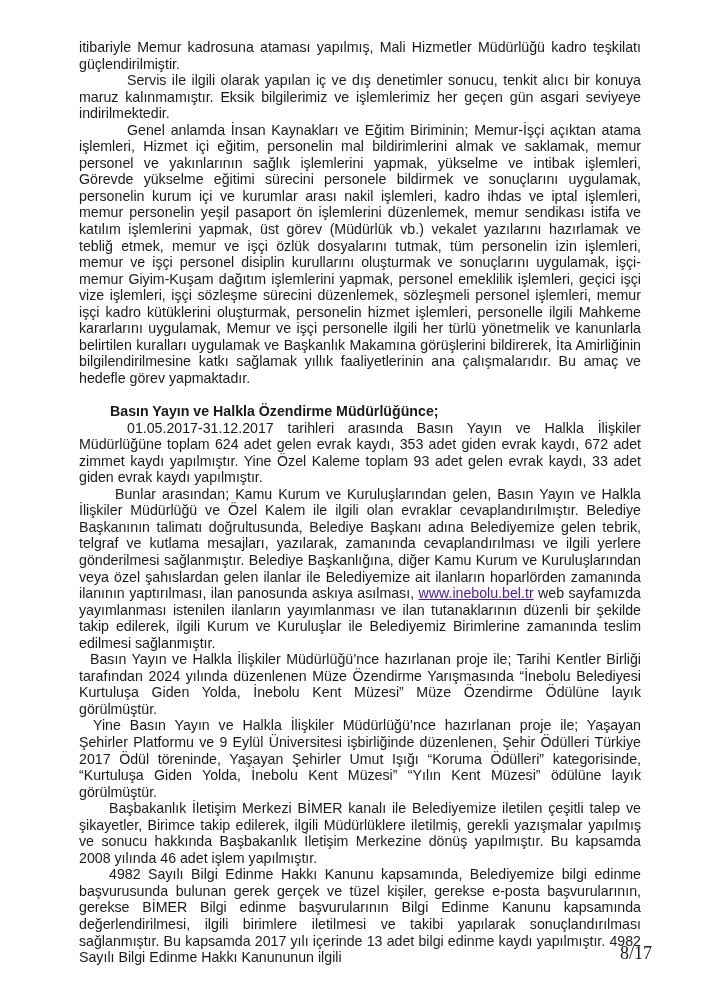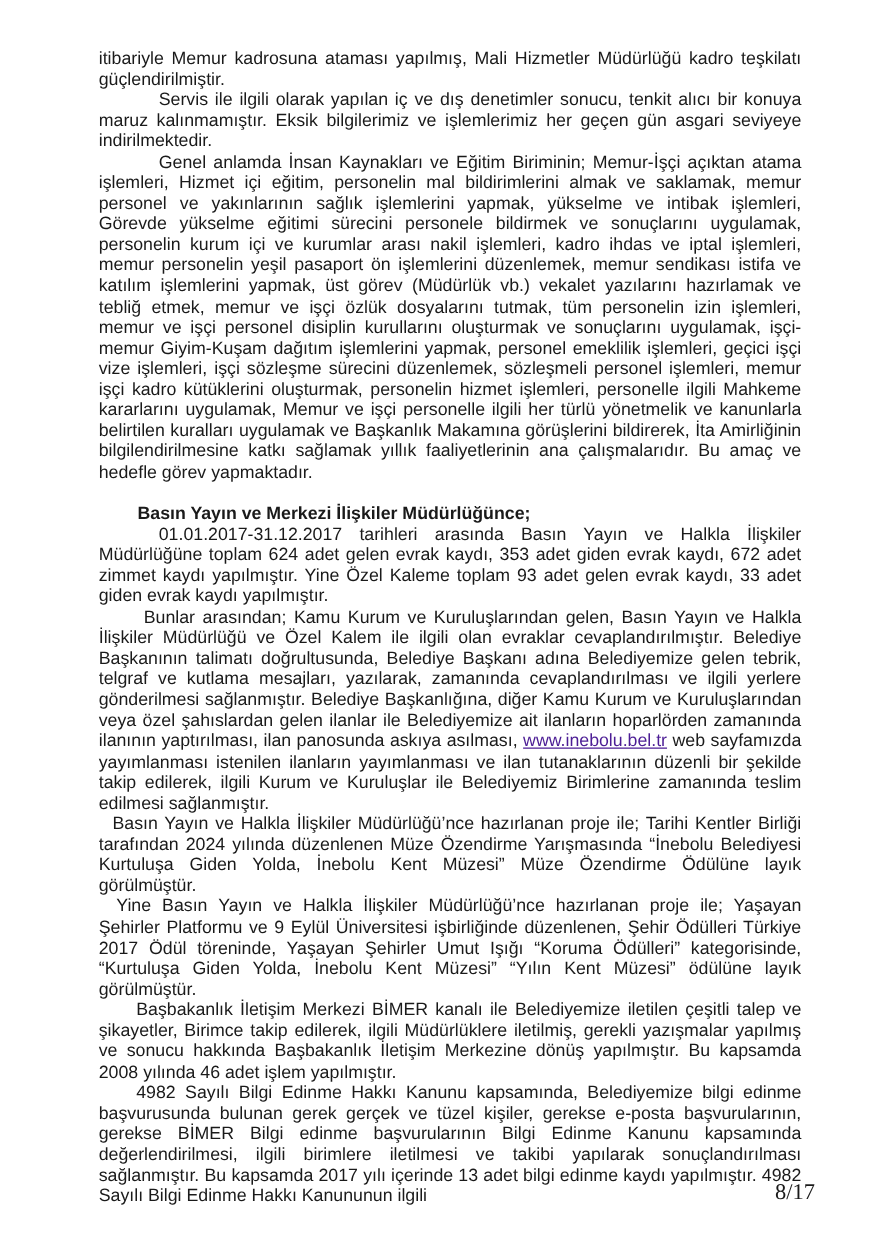--- a/index.html
+++ b/index.html
@@ -24,22 +24,22 @@
   }
 </style>
 </head>
 <body>
 
 <div class="page">
   <p>itibariyle Memur kadrosuna ataması yapılmış, Mali Hizmetler Müdürlüğü kadro teşkilatı güçlendirilmiştir.</p>
   <p class="i48">Servis ile ilgili olarak yapılan iç ve dış denetimler sonucu, tenkit alıcı bir konuya maruz kalınmamıştır. Eksik bilgilerimiz ve işlemlerimiz her geçen gün asgari seviyeye indirilmektedir.</p>
   <p class="i48">Genel anlamda İnsan Kaynakları ve Eğitim Biriminin; Memur-İşçi açıktan atama işlemleri, Hizmet içi eğitim, personelin mal bildirimlerini almak ve saklamak, memur personel ve yakınlarının sağlık işlemlerini yapmak, yükselme ve intibak işlemleri, Görevde yükselme eğitimi sürecini personele bildirmek ve sonuçlarını uygulamak, personelin kurum içi ve kurumlar arası nakil işlemleri, kadro ihdas ve iptal işlemleri, memur personelin yeşil pasaport ön işlemlerini düzenlemek, memur sendikası istifa ve katılım işlemlerini yapmak, üst görev (Müdürlük vb.) vekalet yazılarını hazırlamak ve tebliğ etmek, memur ve işçi özlük dosyalarını tutmak, tüm personelin izin işlemleri, memur ve işçi personel disiplin kurullarını oluşturmak ve sonuçlarını uygulamak, işçi-memur Giyim-Kuşam dağıtım işlemlerini yapmak, personel emeklilik işlemleri, geçici işçi vize işlemleri, işçi sözleşme sürecini düzenlemek, sözleşmeli personel işlemleri, memur işçi kadro kütüklerini oluşturmak, personelin hizmet işlemleri, personelle ilgili Mahkeme kararlarını uygulamak, Memur ve işçi personelle ilgili her türlü yönetmelik ve kanunlarla belirtilen kuralları uygulamak ve Başkanlık Makamına görüşlerini bildirerek, İta Amirliğinin bilgilendirilmesine katkı sağlamak yıllık faaliyetlerinin ana çalışmalarıdır. Bu amaç ve hedefle görev yapmaktadır.</p>
   <div class="gap"></div>
-  <p class="heading">Basın Yayın ve Merkezi İlişkiler Müdürlüğünce;</p>
-  <p class="i48">01.01.2017-31.12.2017 tarihleri arasında Basın Yayın ve Halkla İlişkiler Müdürlüğüne toplam 624 adet gelen evrak kaydı, 353 adet giden evrak kaydı,  672 adet zimmet kaydı yapılmıştır. Yine Özel Kaleme toplam 93 adet gelen evrak kaydı, 33 adet giden evrak kaydı yapılmıştır.</p>
+  <p class="heading">Basın Yayın ve Halkla Özendirme Müdürlüğünce;</p>
+  <p class="i48">01.05.2017-31.12.2017 tarihleri arasında Basın Yayın ve Halkla İlişkiler Müdürlüğüne toplam 624 adet gelen evrak kaydı, 353 adet giden evrak kaydı,  672 adet zimmet kaydı yapılmıştır. Yine Özel Kaleme toplam 93 adet gelen evrak kaydı, 33 adet giden evrak kaydı yapılmıştır.</p>
   <p class="i36"><span>Bunlar arasından; Kamu Kurum ve Kuruluşlarından gelen, Basın Yayın ve Halkla İlişkiler Müdürlüğü ve Özel Kalem ile ilgili olan evraklar cevaplandırılmıştır. Belediye Başkanının talimatı doğrultusunda, Belediye Başkanı adına Belediyemize gelen tebrik, telgraf ve kutlama mesajları, yazılarak, zamanında cevaplandırılması ve ilgili yerlere gönderilmesi sağlanmıştır. Belediye Başkanlığına, diğer Kamu Kurum ve Kuruluşlarından veya özel şahıslardan gelen ilanlar ile Belediyemize ait ilanların hoparlörden zamanında ilanının yaptırılması, ilan panosunda askıya asılması,  </span><a class="link" href="#">www.inebolu.bel.tr</a><span> web sayfamızda yayımlanması istenilen ilanların yayımlanması ve ilan tutanaklarının düzenli bir şekilde takip edilerek, ilgili Kurum ve Kuruluşlar ile Belediyemiz Birimlerine zamanında teslim edilmesi sağlanmıştır.</span></p>
   <p class="i11">Basın Yayın ve Halkla İlişkiler Müdürlüğü’nce hazırlanan proje ile; Tarihi Kentler Birliği tarafından 2024 yılında düzenlenen Müze Özendirme Yarışmasında “İnebolu Belediyesi Kurtuluşa Giden Yolda, İnebolu Kent Müzesi” Müze Özendirme Ödülüne layık görülmüştür.</p>
   <p class="i14">Yine Basın Yayın ve Halkla İlişkiler Müdürlüğü’nce hazırlanan proje ile; Yaşayan Şehirler Platformu ve 9 Eylül Üniversitesi işbirliğinde düzenlenen, Şehir Ödülleri Türkiye 2017 Ödül töreninde, Yaşayan Şehirler Umut Işığı “Koruma Ödülleri” kategorisinde, “Kurtuluşa Giden Yolda, İnebolu Kent Müzesi”  “Yılın Kent Müzesi” ödülüne layık görülmüştür.</p>
   <p class="i30">Başbakanlık İletişim Merkezi BİMER kanalı ile Belediyemize iletilen çeşitli talep ve şikayetler, Birimce takip edilerek, ilgili Müdürlüklere iletilmiş, gerekli yazışmalar yapılmış ve sonucu hakkında Başbakanlık İletişim Merkezine dönüş yapılmıştır. Bu kapsamda 2008 yılında 46 adet işlem yapılmıştır.</p>
   <p class="i30">4982 Sayılı Bilgi Edinme Hakkı Kanunu kapsamında, Belediyemize bilgi edinme başvurusunda bulunan gerek gerçek ve tüzel kişiler, gerekse e-posta başvurularının, gerekse BİMER Bilgi edinme başvurularının Bilgi Edinme Kanunu kapsamında değerlendirilmesi, ilgili birimlere iletilmesi ve takibi yapılarak sonuçlandırılması sağlanmıştır. Bu kapsamda 2017 yılı içerinde 13 adet bilgi edinme kaydı yapılmıştır. 4982 Sayılı Bilgi Edinme Hakkı Kanununun ilgili</p>
 </div>
 
 <div class="pagenum">8/17</div>
 
 </body></html>

